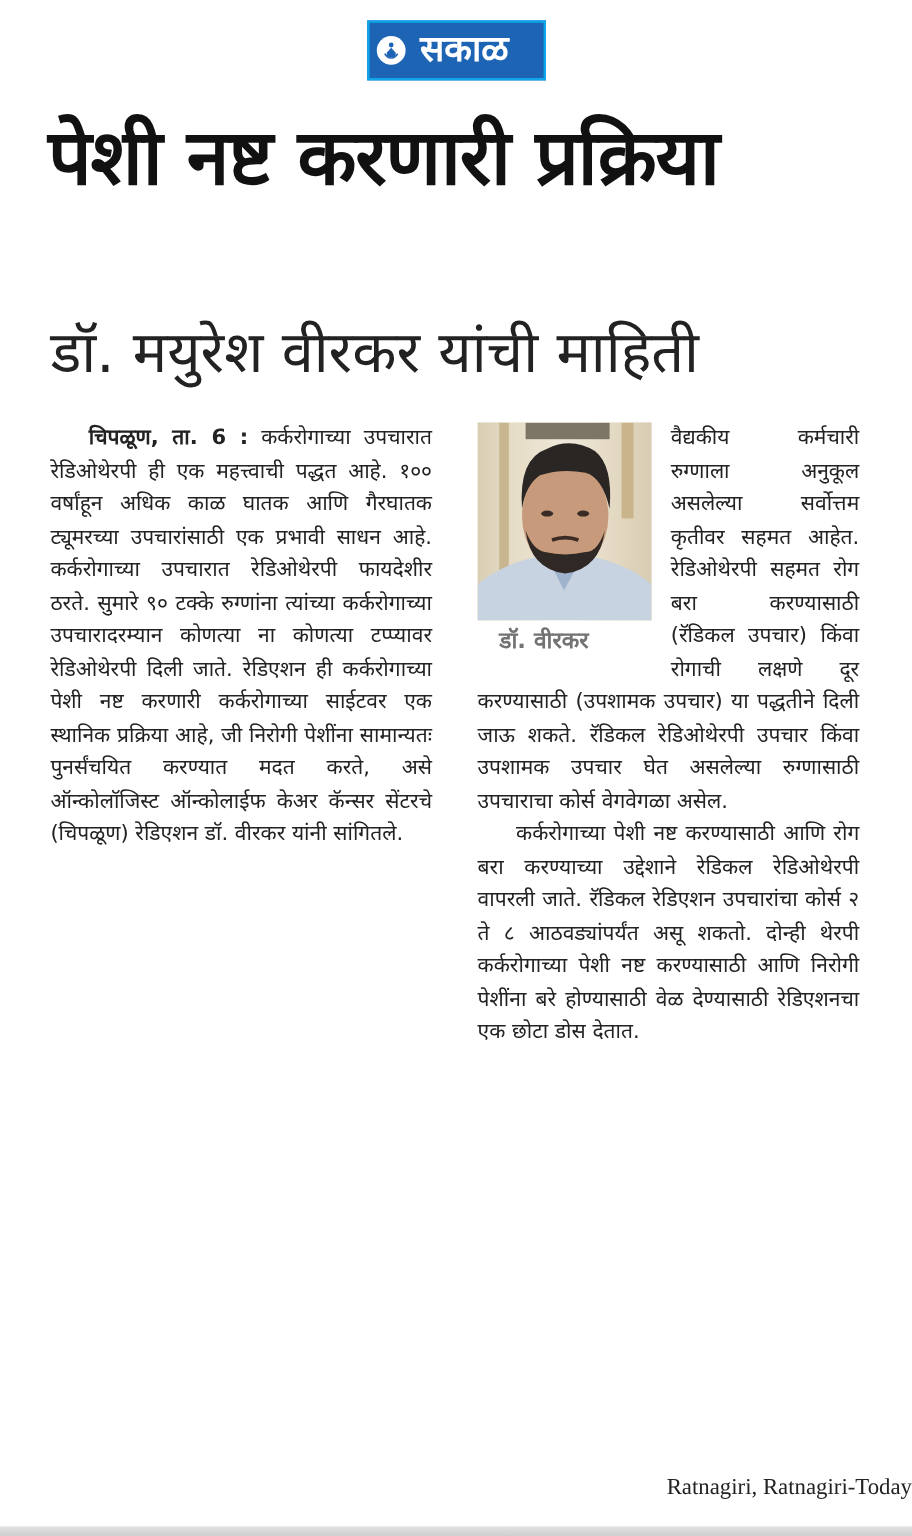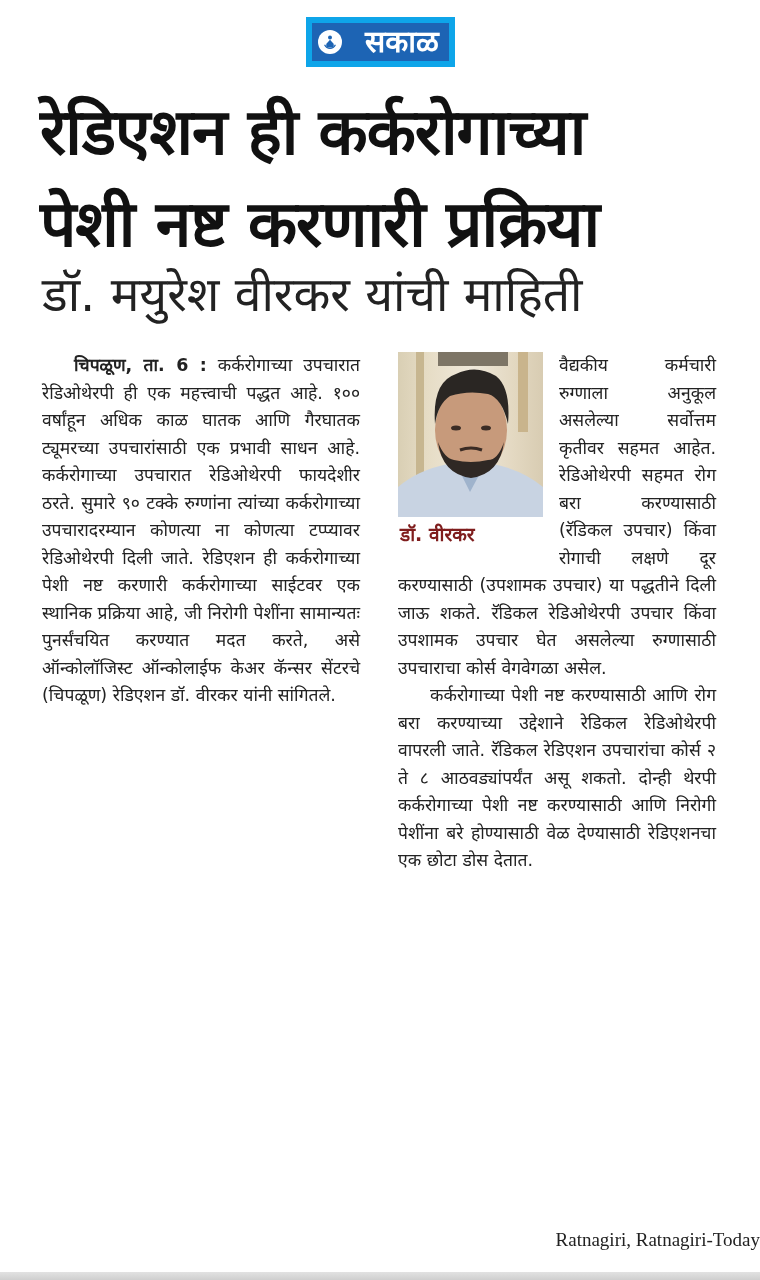--- a/index.html
+++ b/index.html
@@ -2,22 +2,22 @@
 <html><head>
 <meta charset="utf-8">
 <style>
   html, body { margin: 0; padding: 0; }
   body {
     width: 760px; height: 1280px; background: #ffffff; position: relative; overflow: hidden;
     font-family: "DejaVu Sans", "Liberation Sans", sans-serif; color: #1a1a1a;
   }
   .masthead {
     position: absolute; left: 306px; top: 17px; width: 149px; height: 50px;
-    background: #1d64b4; border: 6px solid #0ea5e9; box-sizing: border-box;
-    display: flex; align-items: center; padding-left: 6px; gap: 23px;
+    background: #1d64b4; border: 2px solid #0ea5e9; box-sizing: border-box;
+    display: flex; align-items: center; padding-left: 6px; gap: 12px;
   }
   .mast-emblem {
     width: 24px; height: 24px; border-radius: 50%; background: #ffffff;
     display: flex; align-items: center; justify-content: center;
   }
   .mast-emblem svg { width: 18px; height: 18px; }
   .mast-text {
     color: #ffffff; font-size: 30px; font-weight: bold; line-height: 1; letter-spacing: 0px;
     font-family: "DejaVu Sans", sans-serif;
   }
@@ -43,21 +43,21 @@
   .dateline { font-weight: bold; }
   .photo-box {
     float: left; width: 145px; margin: 0 16px 4px 0;
   }
   .photo {
     width: 145px; height: 165px; position: relative; overflow: hidden;
     background: linear-gradient(90deg, #d9cfb4 0%, #e6dcc5 20%, #efe8da 50%, #e3d8c1 80%, #d8ccb2 100%);
   }
   .photo svg { position: absolute; left: 0; top: 0; width: 145px; height: 165px; }
   .caption {
-    font-size: 19px; font-weight: bold; line-height: 34px; color: #7f1d1d; padding-left: 2px;
+    font-size: 19px; font-weight: bold; line-height: 34px; color: #737373; padding-left: 2px; margin-left: 16px;
   }
   .right-flow { text-align: justify; }
   .footer {
     position: absolute; left: 0; top: 1230px; width: 760px; text-align: right;
     font-family: Liberation Serif, serif; font-size: 19px; line-height: 19px; color: #222;
   }
   .bottom-bar {
     position: absolute; left: 0; top: 1272px; width: 760px; height: 8px;
     background: linear-gradient(#e2e2e2, #cfcfcf);
   }
@@ -70,21 +70,20 @@
     <svg viewBox="0 0 20 20">
       <circle cx="10" cy="5" r="2.2" fill="#1d64b4"></circle>
       <path d="M10 7.5 L6 12 Q5 16 8 16 L12 16 Q15 16 14 12 Z" fill="#1d64b4"></path>
       <path d="M4 13 Q6 17 10 17 Q14 17 16 13" stroke="#1d64b4" stroke-width="1.4" fill="none"></path>
     </svg>
   </div>
   <span class="mast-text">सकाळ</span>
 </div>
 
 <h1 class="headline" style="margin:0;">
-  <span class="line">रेडिएशन ही कर्करोगाच्या</span>
   <span class="line">पेशी नष्ट करणारी प्रक्रिया</span>
 </h1>
 
 <div class="subhead">डॉ. मयुरेश वीरकर यांची माहिती</div>
 
 <div class="col col-left">
   <p class="indent">
     <span class="dateline">चिपळूण, ता. 6 :</span>
     <span>कर्करोगाच्या उपचारात रेडिओथेरपी ही एक महत्त्वाची पद्धत आहे. १०० वर्षांहून अधिक काळ घातक आणि गैरघातक ट्यूमरच्या उपचारांसाठी एक प्रभावी साधन आहे. कर्करोगाच्या उपचारात रेडिओथेरपी फायदेशीर ठरते. सुमारे ९० टक्के रुग्णांना त्यांच्या कर्करोगाच्या उपचारादरम्यान कोणत्या ना कोणत्या टप्प्यावर रेडिओथेरपी दिली जाते. रेडिएशन ही कर्करोगाच्या पेशी नष्ट करणारी कर्करोगाच्या साईटवर एक स्थानिक प्रक्रिया आहे, जी निरोगी पेशींना सामान्यतः पुनर्संचयित करण्यात मदत करते, असे ऑन्कोलॉजिस्ट ऑन्कोलाईफ केअर कॅन्सर सेंटरचे (चिपळूण) रेडिएशन डॉ. वीरकर यांनी सांगितले.</span>
   </p>

